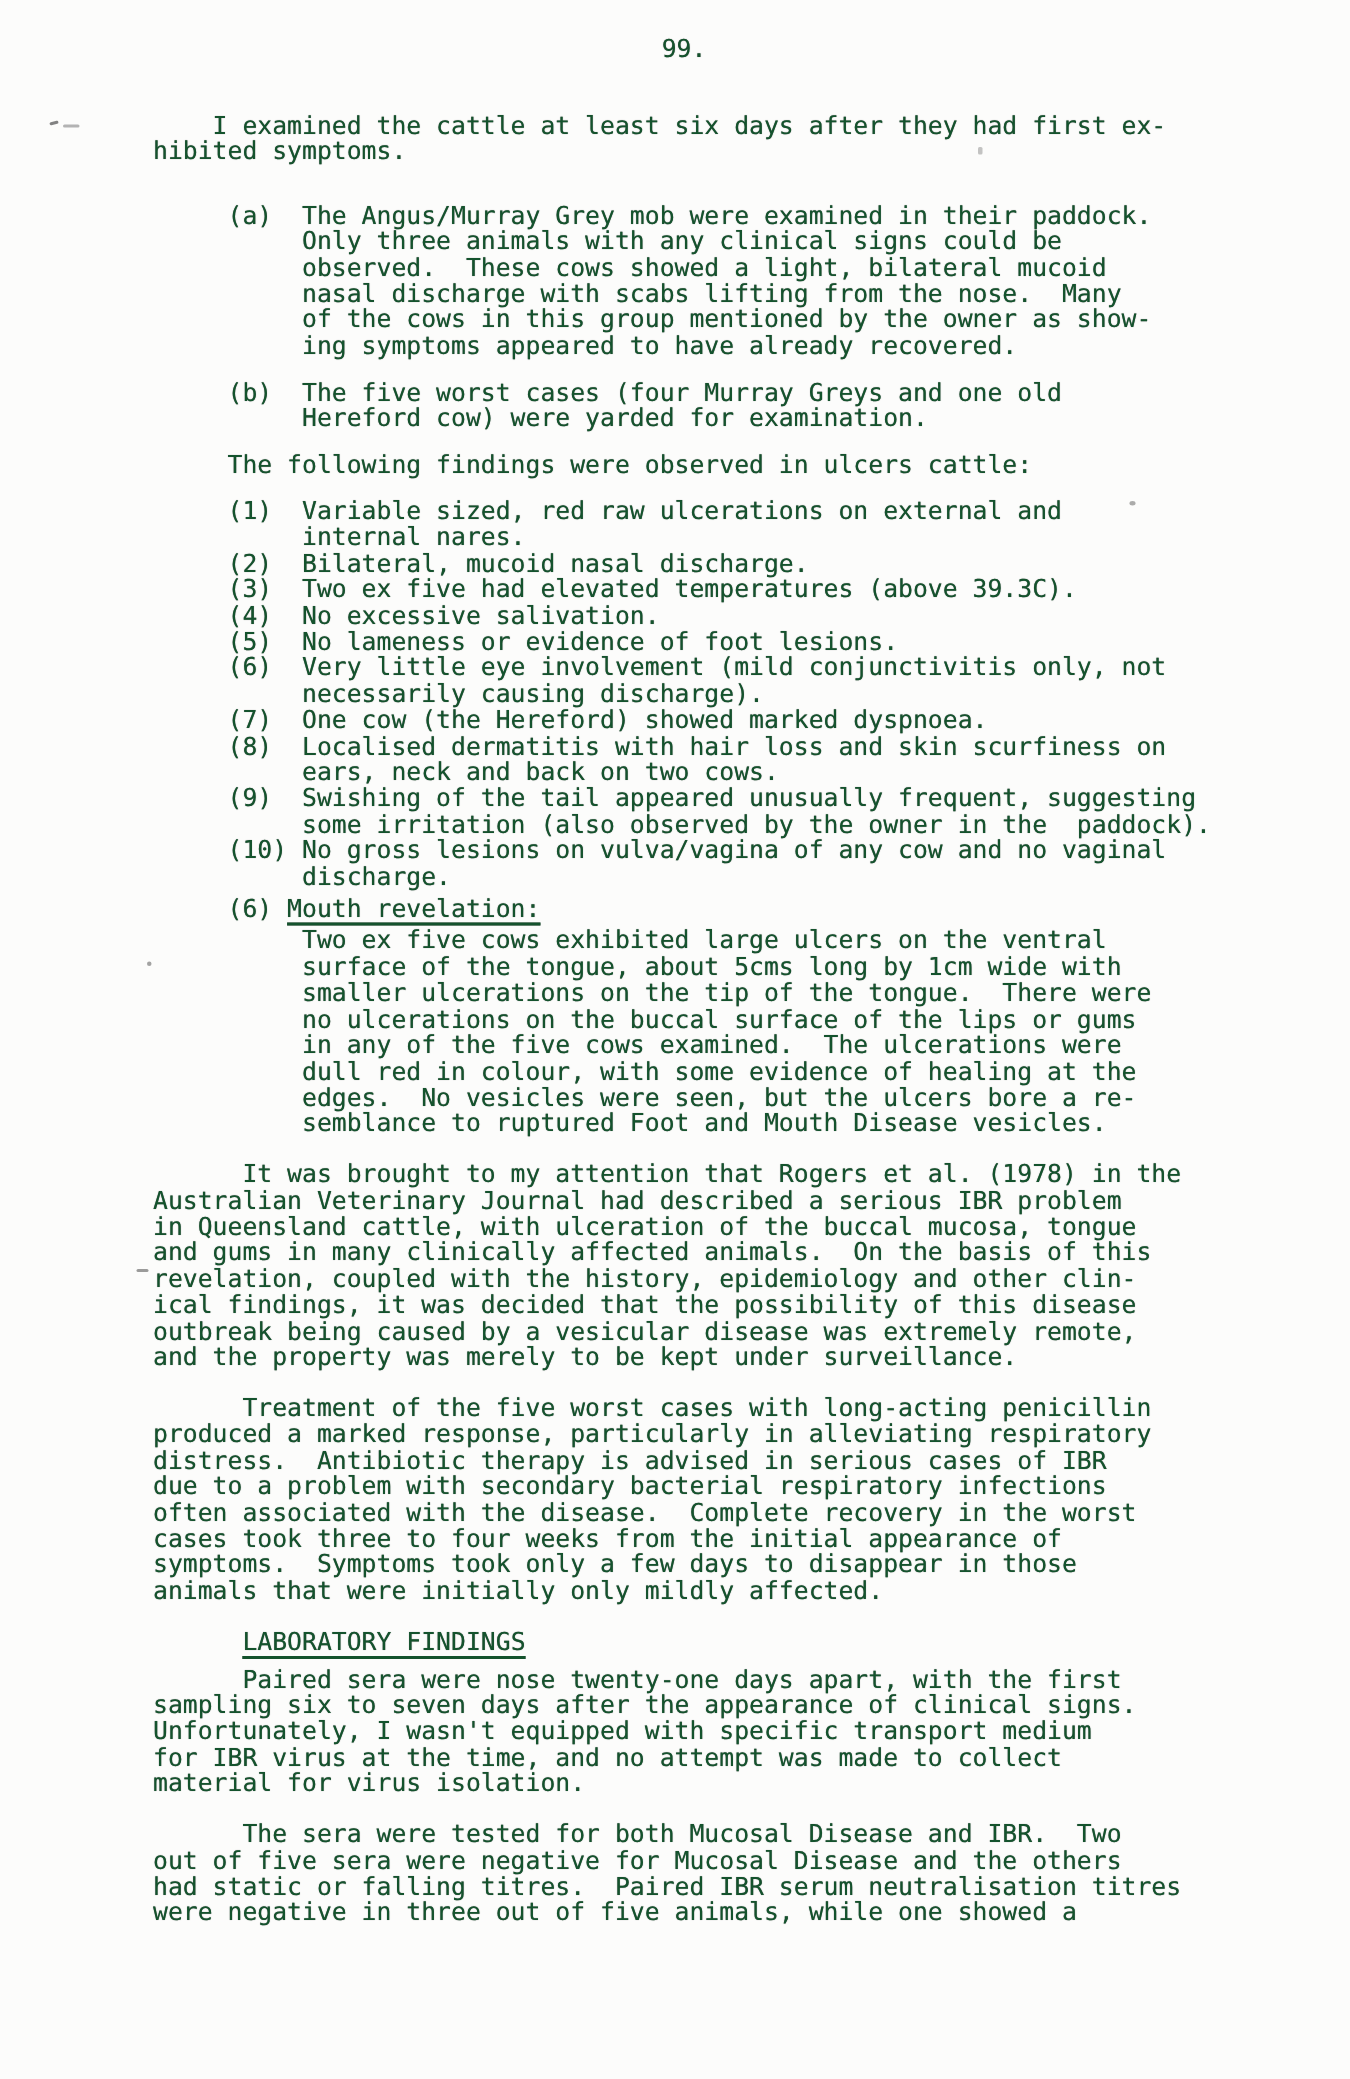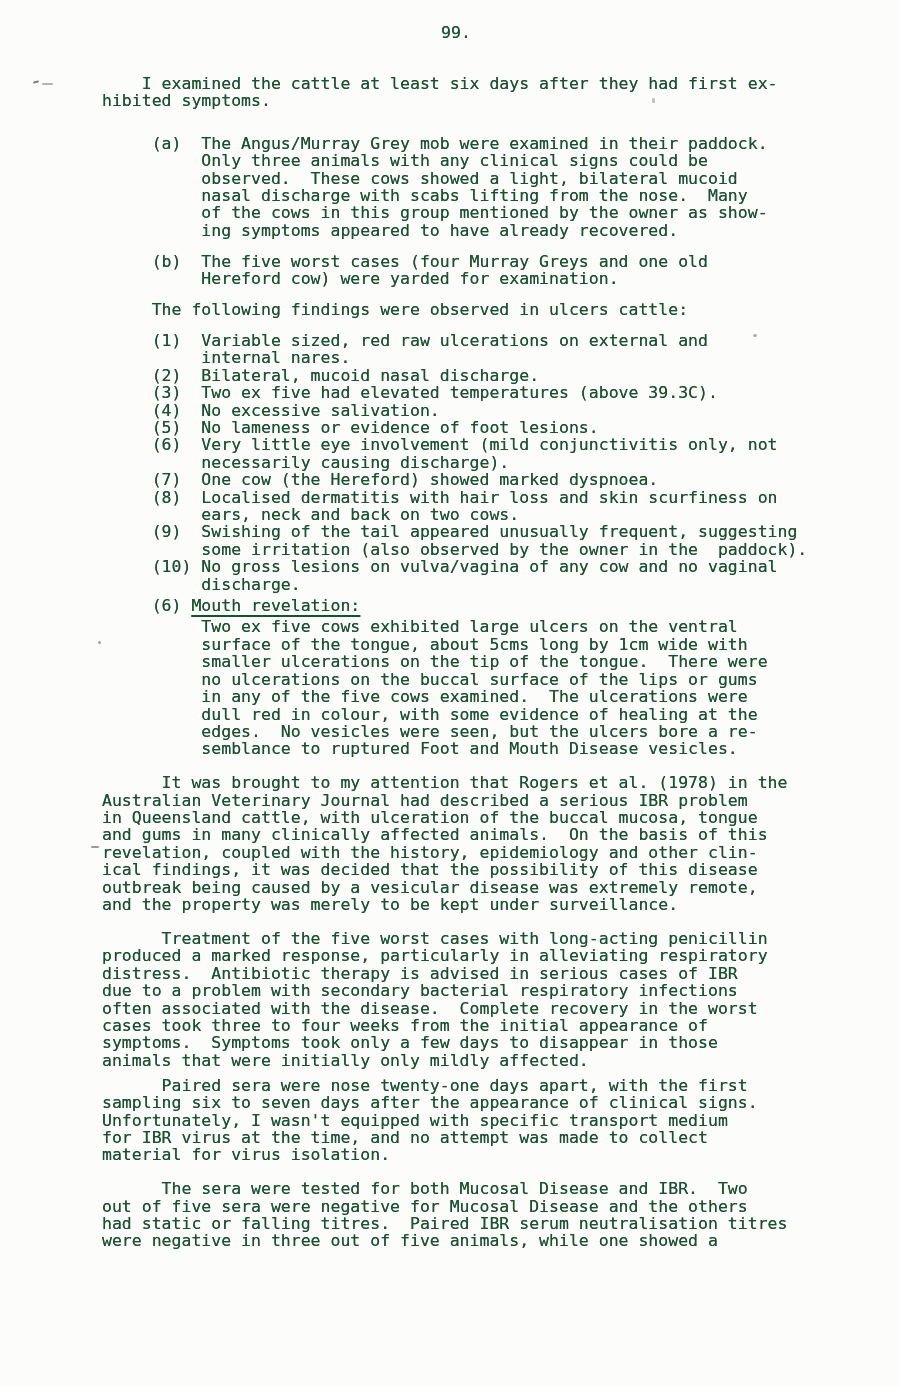--- a/index.html
+++ b/index.html
@@ -122,20 +122,21 @@
 
     <div class="para m16">      Treatment of the five worst cases with long-acting penicillin
 produced a marked response, particularly in alleviating respiratory
 distress.  Antibiotic therapy is advised in serious cases of IBR
 due to a problem with secondary bacterial respiratory infections
 often associated with the disease.  Complete recovery in the worst
 cases took three to four weeks from the initial appearance of
 symptoms.  Symptoms took only a few days to disappear in those
 animals that were initially only mildly affected.</div>
 
+    <div class="para m16"><span>      </span><span class="uline">LABORATORY FINDINGS</span></div>
 
     <div class="para m7">      Paired sera were nose twenty-one days apart, with the first
 sampling six to seven days after the appearance of clinical signs.
 Unfortunately, I wasn't equipped with specific transport medium
 for IBR virus at the time, and no attempt was made to collect
 material for virus isolation.</div>
 
     <div class="para m16">      The sera were tested for both Mucosal Disease and IBR.  Two
 out of five sera were negative for Mucosal Disease and the others
 had static or falling titres.  Paired IBR serum neutralisation titres

